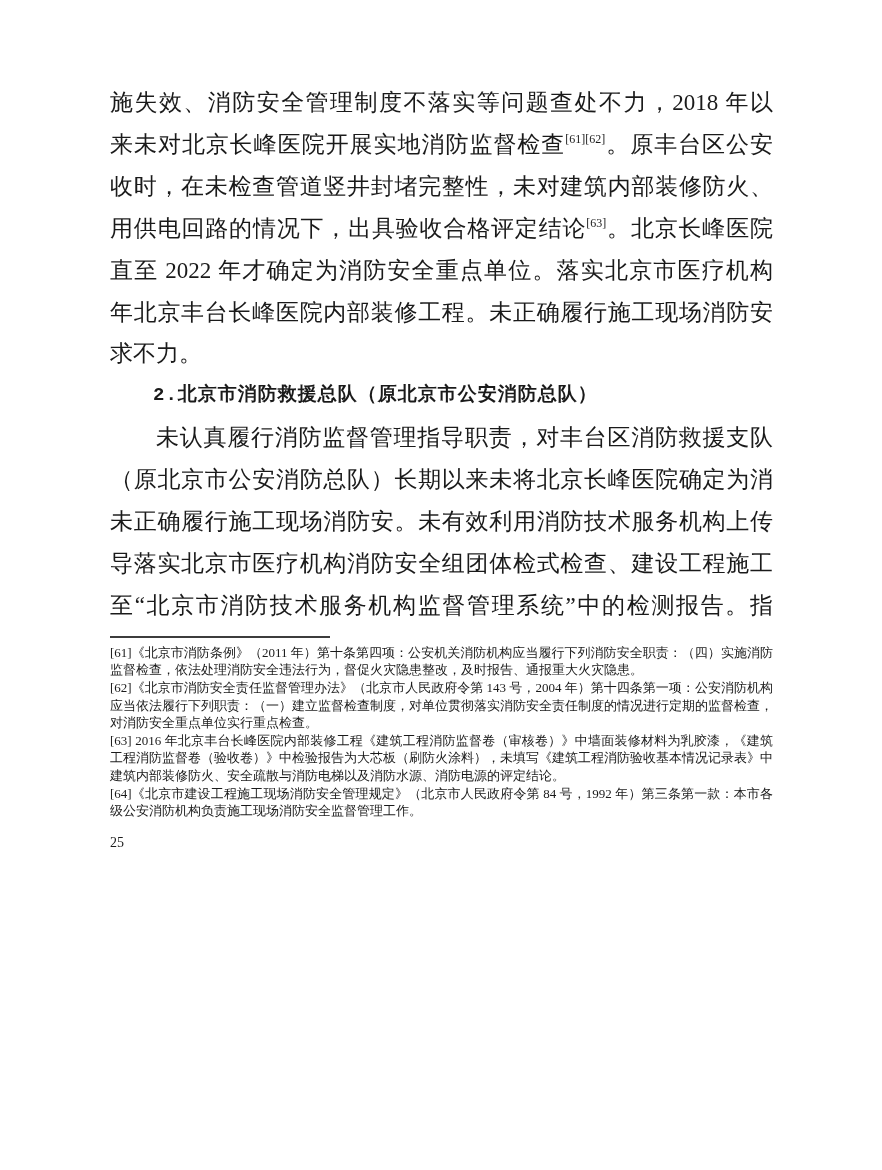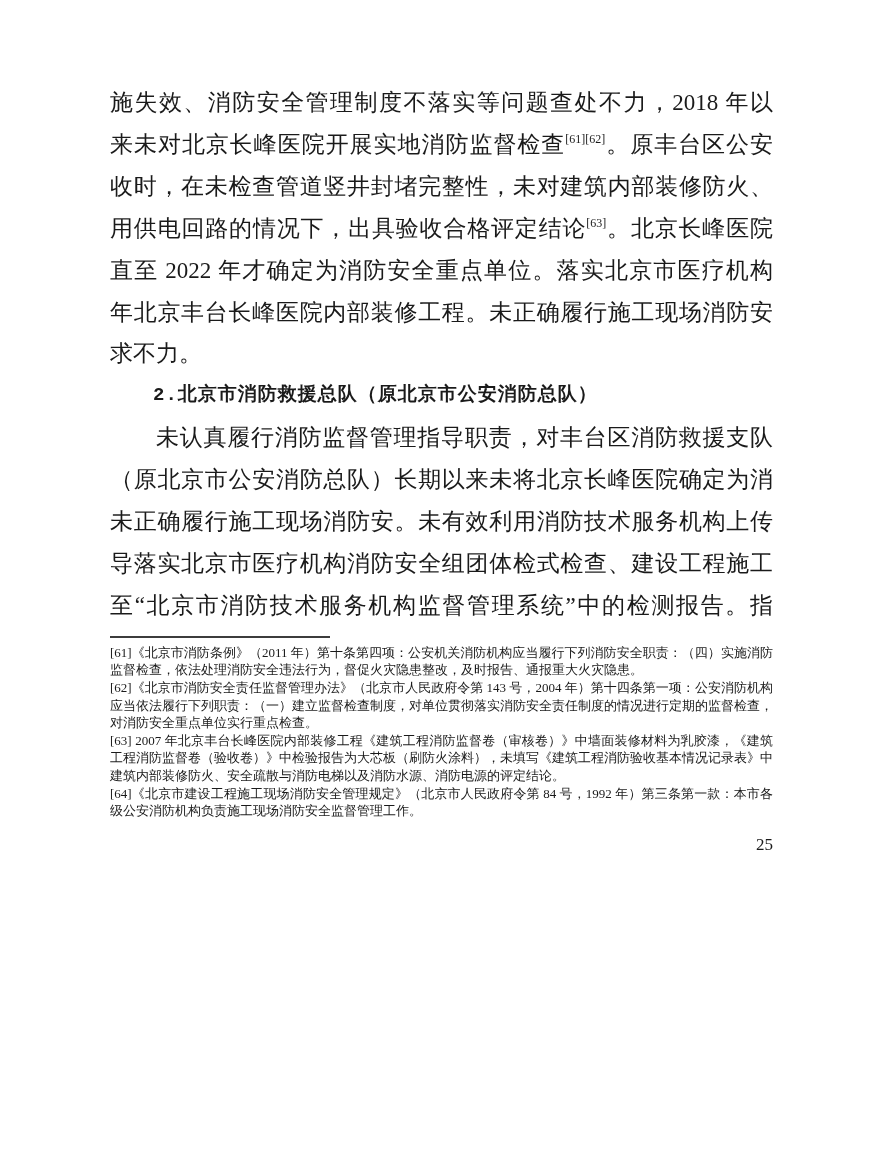--- a/index.html
+++ b/index.html
@@ -66,22 +66,22 @@
     font-size: 13px;
     line-height: 17.6px;
   }
   .footnote {
     text-align: justify;
     color: var(--text);
   }
   .fn-marker { letter-spacing: 0; }
   .page-number {
     margin-top: 15px;
-    text-align: right;
-    font-size: 17px;
+    text-align: left;
+    font-size: 14px;
     color: var(--text);
   }
 </style>
 </head>
 <body>
 
 <div class="page">
   <div class="content">
 
     <div>
@@ -102,20 +102,20 @@
       <div class="line">未正确履行施工现场消防安。未有效利用消防技术服务机构上传</div>
       <div class="line">导落实北京市医疗机构消防安全组团体检式检查、建设工程施工</div>
       <div class="line">至“北京市消防技术服务机构监督管理系统”中的检测报告。指</div>
     </div>
 
     <div class="footnote-sep"></div>
 
     <div class="footnotes">
       <div class="footnote"><span class="fn-marker">[61]</span><span class="fn-text">《北京市消防条例》（2011 年）第十条第四项：公安机关消防机构应当履行下列消防安全职责：（四）实施消防监督检查，依法处理消防安全违法行为，督促火灾隐患整改，及时报告、通报重大火灾隐患。</span></div>
       <div class="footnote"><span class="fn-marker">[62]</span><span class="fn-text">《北京市消防安全责任监督管理办法》（北京市人民政府令第 143 号，2004 年）第十四条第一项：公安消防机构应当依法履行下列职责：（一）建立监督检查制度，对单位贯彻落实消防安全责任制度的情况进行定期的监督检查，对消防安全重点单位实行重点检查。</span></div>
-      <div class="footnote"><span class="fn-marker">[63]</span><span class="fn-text"> 2007 年北京丰台长峰医院内部装修工程《建筑工程消防监督卷（审核卷）》中墙面装修材料为乳胶漆，《建筑工程消防监督卷（验收卷）》中检验报告为大芯板（刷防火涂料），未填写《建筑工程消防验收基本情况记录表》中建筑内部装修防火、安全疏散与消防电梯以及消防水源、消防电源的评定结论。</span></div>
+      <div class="footnote"><span class="fn-marker">[63]</span><span class="fn-text"> 2016 年北京丰台长峰医院内部装修工程《建筑工程消防监督卷（审核卷）》中墙面装修材料为乳胶漆，《建筑工程消防监督卷（验收卷）》中检验报告为大芯板（刷防火涂料），未填写《建筑工程消防验收基本情况记录表》中建筑内部装修防火、安全疏散与消防电梯以及消防水源、消防电源的评定结论。</span></div>
       <div class="footnote"><span class="fn-marker">[64]</span><span class="fn-text">《北京市建设工程施工现场消防安全管理规定》（北京市人民政府令第 84 号，1992 年）第三条第一款：本市各级公安消防机构负责施工现场消防安全监督管理工作。</span></div>
     </div>
 
     <div class="page-number">25</div>
 
   </div>
 </div>
 
 </body></html>

